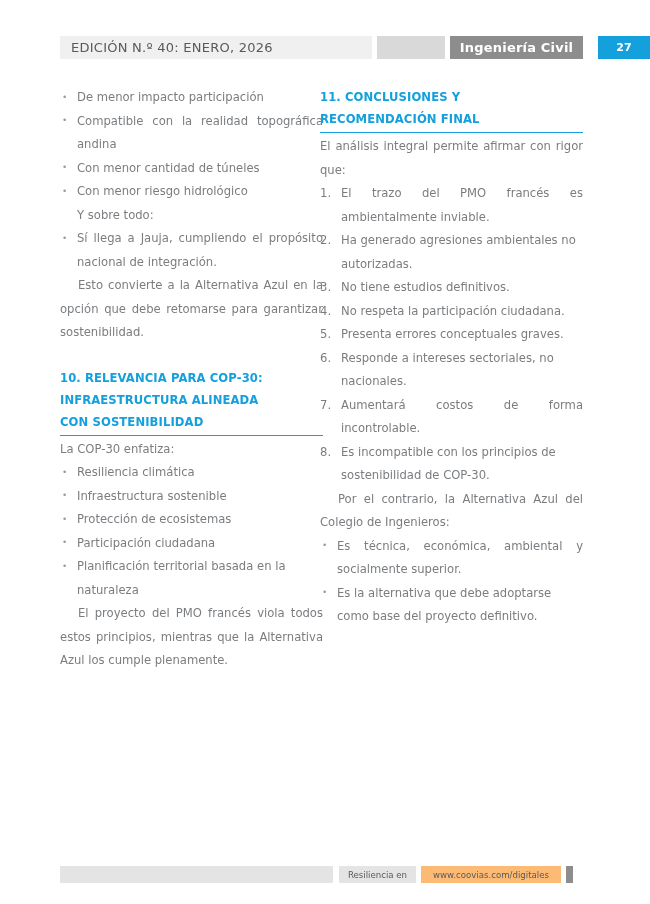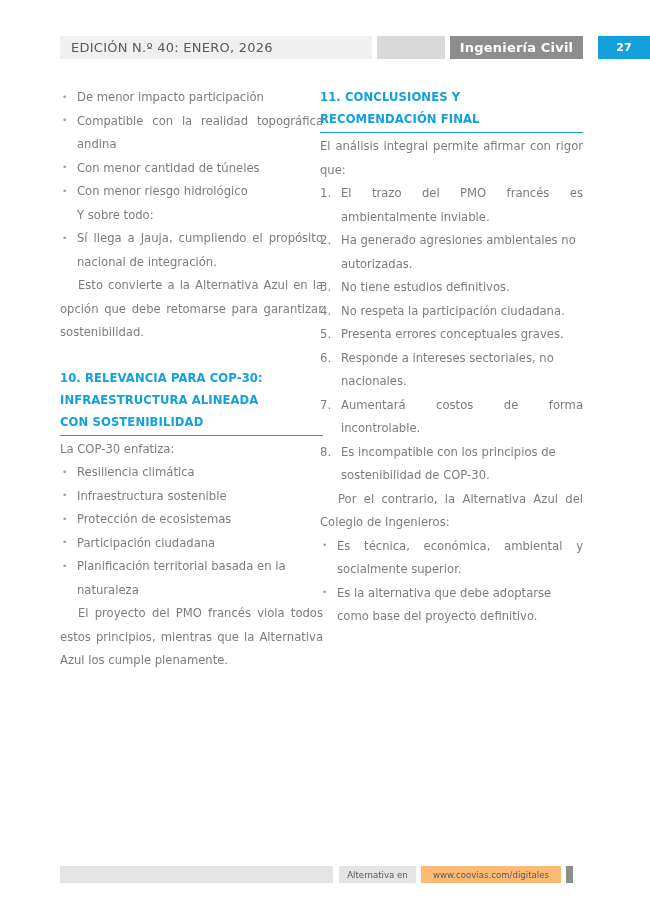--- a/index.html
+++ b/index.html
@@ -291,21 +291,21 @@
 
     <ul class="bl">
       <li>Es técnica, económica, ambiental y socialmente superior.</li>
       <li class="plain">Es la alternativa que debe adoptarse como base del proyecto definitivo.</li>
     </ul>
   </div>
 
   <div class="footer">
     <div class="ft-bar"></div>
     <div class="ft-gap"></div>
-    <div class="ft-avail">Alternativa en</div>
+    <div class="ft-avail">Resiliencia en</div>
     <div class="ft-gap2"></div>
     <div class="ft-url">www.coovias.com/digitales</div>
     <div class="ft-gap3"></div>
     <div class="ft-tick"></div>
     <div class="ft-tail"></div>
   </div>
 
 </div>
 
 </body></html>

